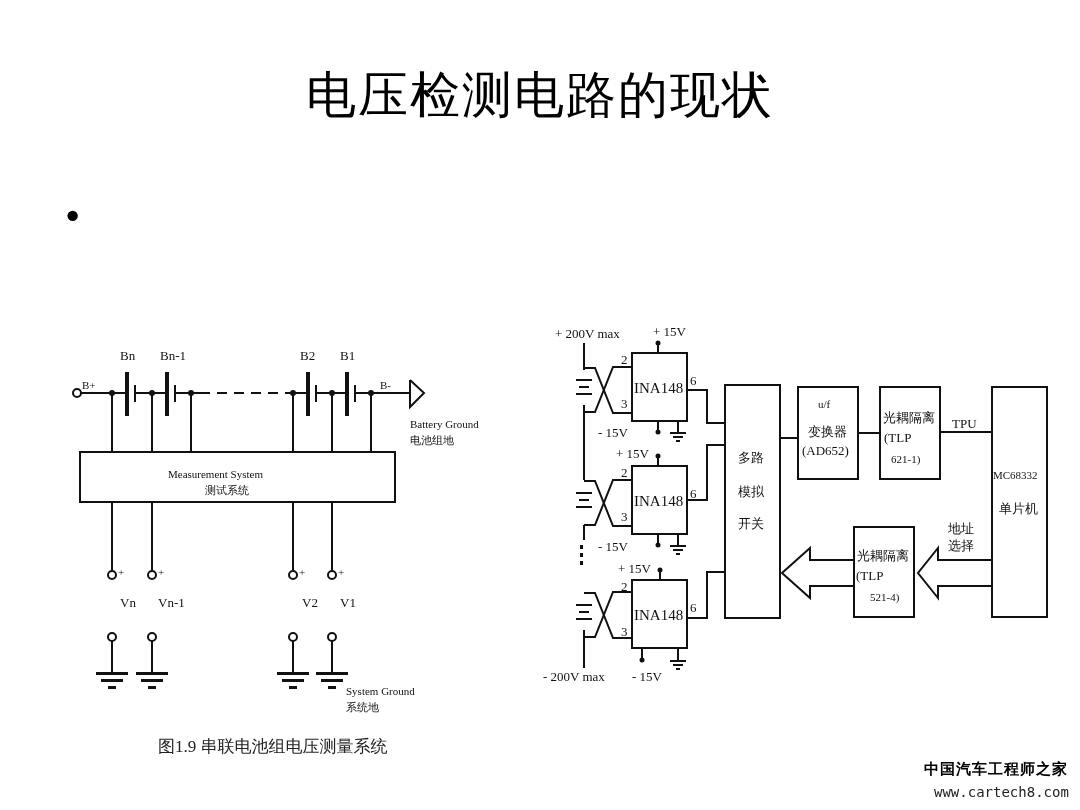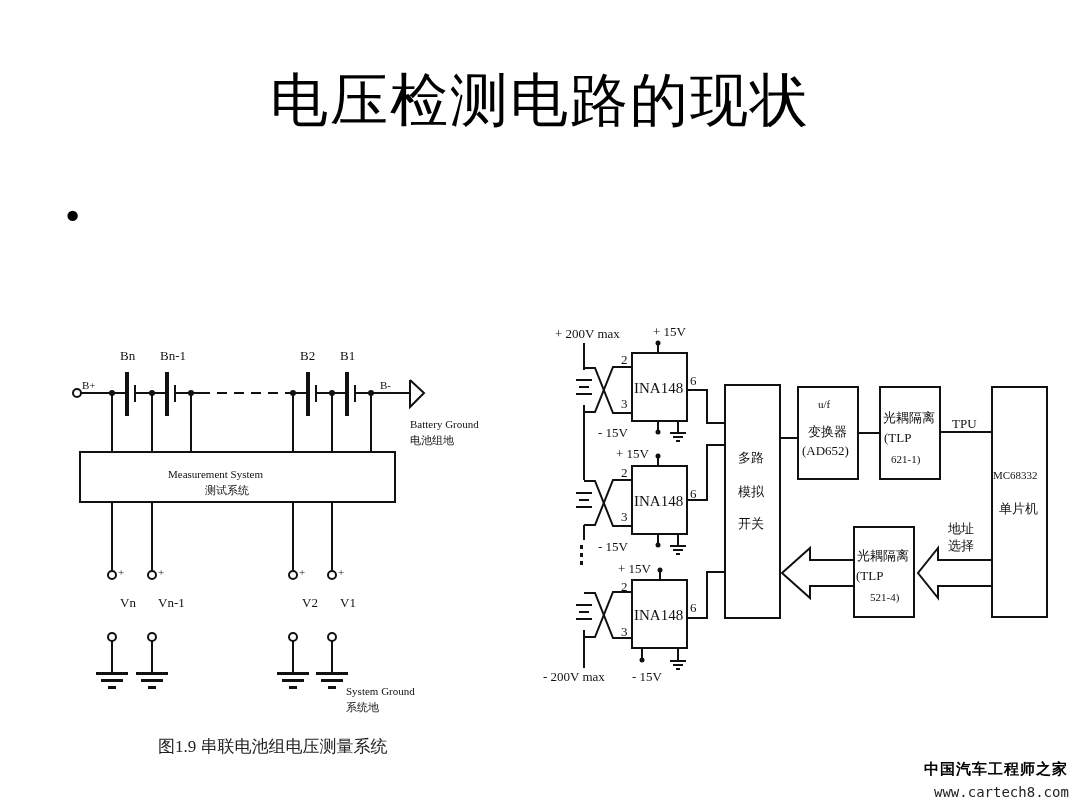--- a/index.html
+++ b/index.html
@@ -1,17 +1,17 @@
 <!DOCTYPE html>
 <html><head>
 <meta charset="utf-8">
 <style>
   html,body{margin:0;padding:0;background:#fff;}
   body{width:1080px;height:810px;position:relative;overflow:hidden;font-family:"DejaVu Serif","Liberation Serif",serif;color:#000;}
-  .title{position:absolute;left:0;top:62px;width:1080px;text-align:center;font-size:58px;font-family:"DejaVu Serif","Liberation Serif",serif;letter-spacing:2px;}
+  .title{position:absolute;left:0;top:62px;width:1080px;text-align:center;font-size:50px;font-family:"DejaVu Serif","Liberation Serif",serif;letter-spacing:2px;}
   .bullet{position:absolute;left:62px;top:196px;font-size:40px;font-family:"DejaVu Sans","Liberation Sans",sans-serif;display:flex;align-items:center;}
   .bullet .dot{font-size:36px;margin-right:26px;}
   .bullet .txt{font-family:"DejaVu Serif","Liberation Serif",serif;}
   svg{position:absolute;left:0;top:0;}
   .lbl{font-family:"Liberation Serif","DejaVu Serif",serif;font-size:13px;fill:#111;}
   .lbls{font-family:"Liberation Serif","DejaVu Serif",serif;font-size:11px;fill:#111;}
   .lblb{font-family:"Liberation Serif","DejaVu Serif",serif;font-size:15px;fill:#111;}
   .cap{font-family:"Liberation Serif","DejaVu Serif",serif;font-size:17px;fill:#222;}
   .wm1{position:absolute;left:924px;top:760px;font-size:15px;font-weight:bold;font-family:"DejaVu Serif",serif;letter-spacing:1px;}
   .wm2{position:absolute;left:934px;top:784px;font-size:14px;font-family:"DejaVu Sans Mono","Liberation Mono",monospace;color:#222;}

